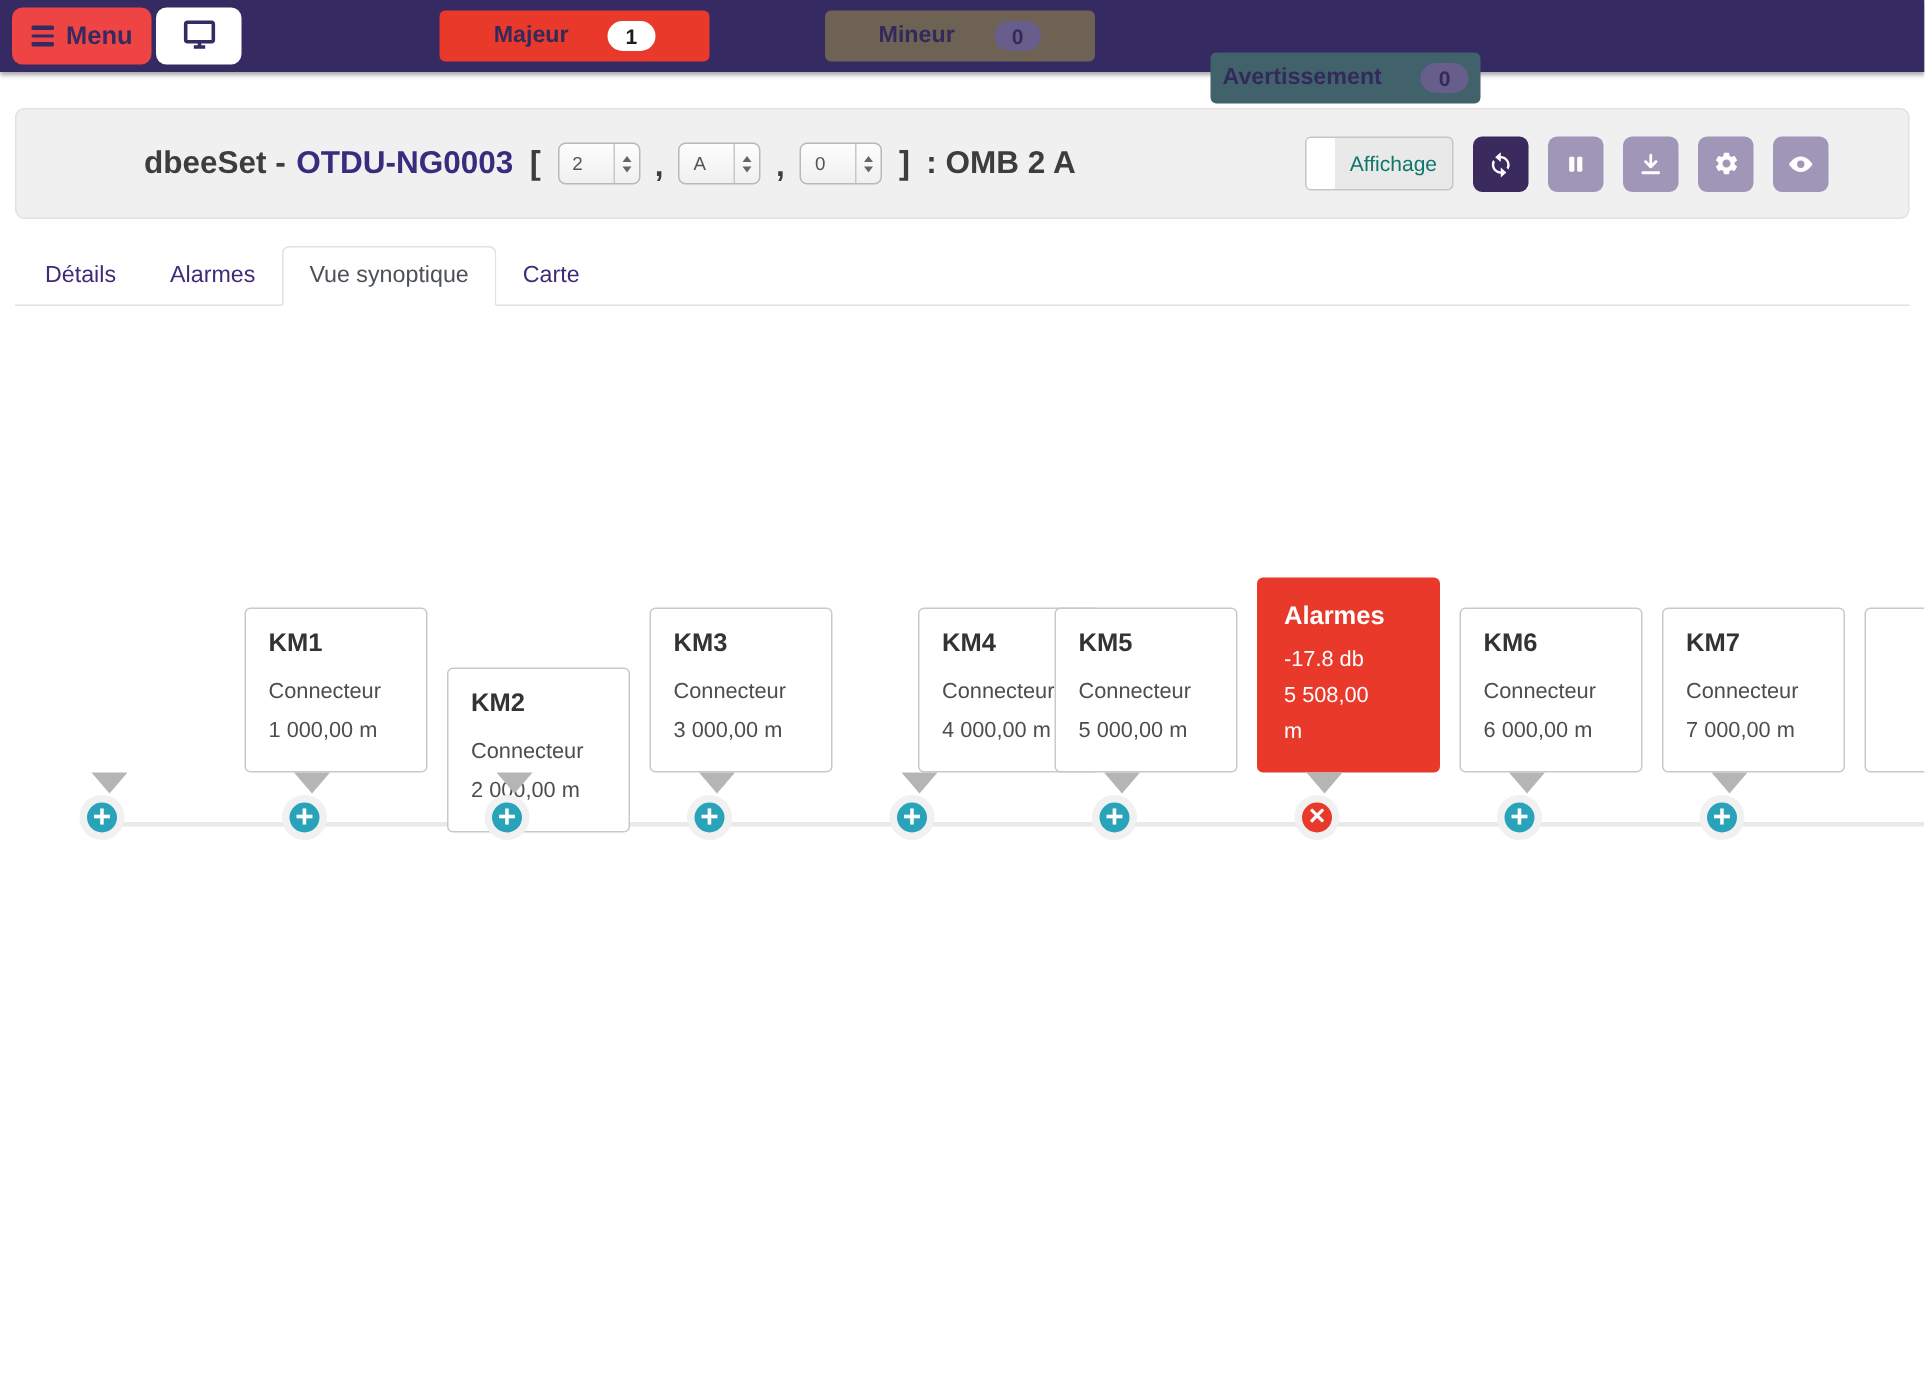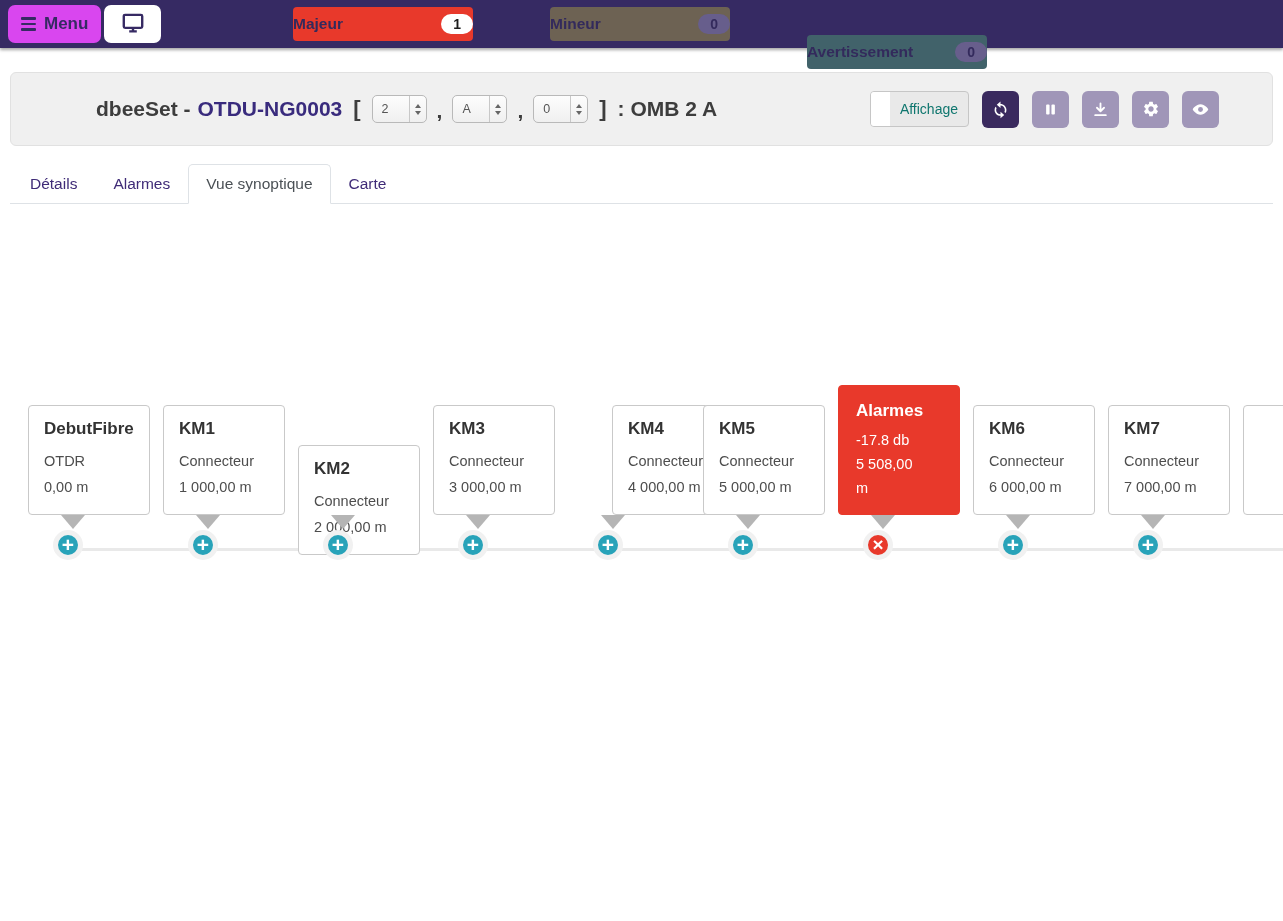--- a/index.html
+++ b/index.html
@@ -13,35 +13,35 @@
 
   
   .navbar {
     position: absolute; left: 0; top: 0; width: 1283px; height: 48px;
     background: #362a63;
     box-shadow: 0 2px 3px rgba(0,0,0,.35);
     z-index: 10;
   }
   .menu-btn {
     position: absolute; left: 8px; top: 5px; height: 38px;
-    background: #d946ef; border: none; border-radius: 7px;
+    background: #ef4444; border: none; border-radius: 7px;
     display: flex; align-items: center; gap: 8px; padding: 0 13px;
     color: #362a63; font-weight: bold; font-size: 17px; cursor: pointer;
     font-family: inherit;
   }
   .hamburger { display: flex; flex-direction: column; gap: 3px; }
   .hamburger span { width: 15px; height: 2.5px; background: #362a63; border-radius: 1px; }
   .monitor-btn {
     position: absolute; left: 104px; top: 5px; width: 57px; height: 38px;
     background: #fff; border: none; border-radius: 7px; cursor: pointer;
     display: flex; align-items: center; justify-content: center;
   }
   .sev-badge {
     position: absolute; top: 7px; height: 34px; width: 180px;
-    border-radius: 4px; display: flex; align-items: center; justify-content: space-between;
+    border-radius: 4px; display: flex; align-items: center; justify-content: center;
     gap: 26px; font-weight: bold; font-size: 15.5px; color: #332a5c; cursor: pointer;
   }
   .sev-badge .count {
     border-radius: 12px; padding: 2px 12px; font-size: 14px; font-weight: bold;
     background: #675e8c; color: #332a5c;
   }
   .sev-badge.active .count { background: #ffffff; color: #1d1d1d; }
   #badge-0 { left: 293px; }
   #badge-1 { left: 550px; }
   #badge-2 { left: 807px; }
@@ -254,25 +254,20 @@
 
 <div class="tabs">
   <div class="tab" id="tab-0">Détails</div>
   <div class="tab" id="tab-1">Alarmes</div>
   <div class="tab active" id="tab-2">Vue synoptique</div>
   <div class="tab" id="tab-3">Carte</div>
 </div>
 
 <div class="synoptic" id="synoptic-canvas">
   <div class="fiber-line"></div>
-<div class="node-card" style="left: 28px;">
-      <div class="nc-title">DebutFibre</div>
-      <p>OTDR</p>
-      <p>0,00 m</p>
-    </div>
     <div class="node-pointer" style="left: 61px;"></div>
     <button class="node-btn" style="left: 53px;">
       <span class="glyph">+</span>
     </button>
     <div class="node-card" style="left: 163px;">
       <div class="nc-title">KM1</div>
       <p>Connecteur</p>
       <p>1 000,00 m</p>
     </div>
     <div class="node-pointer" style="left: 196px;"></div>

